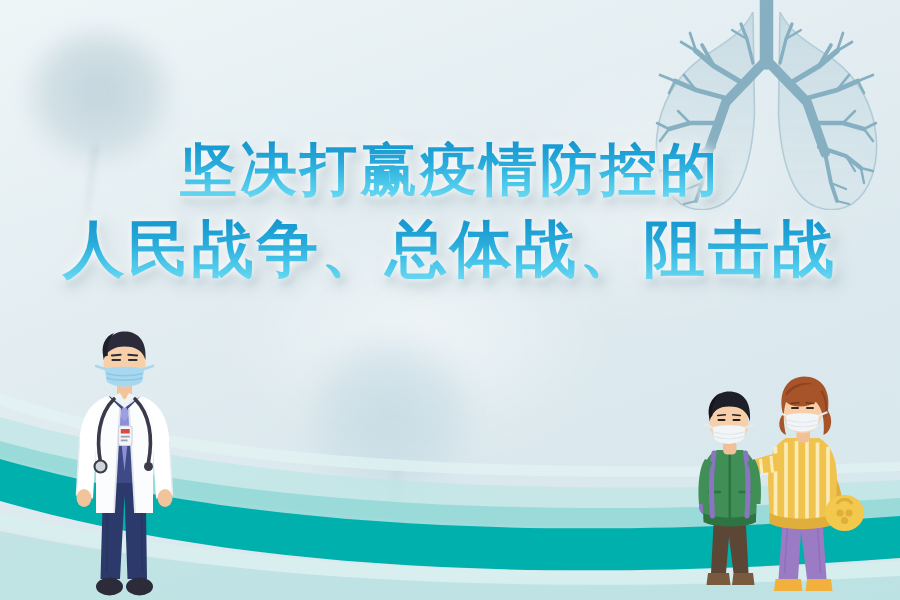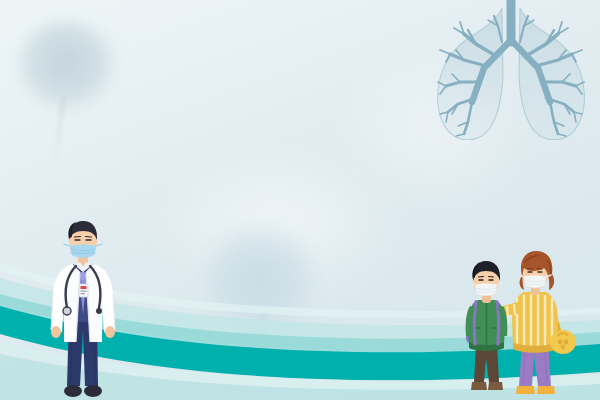--- a/index.html
+++ b/index.html
@@ -202,20 +202,30 @@
 
   <svg class="waves" viewBox="0 0 600 150" preserveAspectRatio="none" aria-hidden="true">
     <path d="M0,28 C120,62 300,86 600,70 L600,96 C300,112 120,88 0,54 Z" fill="#bfe6e5" opacity=".75"></path>
     <path d="M0,44 C130,80 320,100 600,82 L600,104 C320,122 130,102 0,66 Z" fill="#8ed8d6" opacity=".8"></path>
     <path d="M0,56 C140,96 330,114 600,94 L600,122 C330,142 140,124 0,84 Z" fill="#00b0ad"></path>
     <path d="M0,92 C150,126 340,140 600,124 L600,134 C340,150 150,136 0,102 Z" fill="#d7efee" opacity=".85"></path>
     <path d="M0,104 C150,136 340,148 600,134 L600,150 L0,150 Z" fill="#a9dedc" opacity=".55"></path>
     <path d="M0,12 C90,44 250,70 600,58 L600,64 C250,78 90,52 0,20 Z" fill="#e2f3f3" opacity=".7"></path>
   </svg>
 
+  <div class="headline">
+    <div style="position:relative;">
+      <span class="hl-stroke hl-line-1" style="font-size:38px; top:0;">坚决打赢疫情防控的</span>
+      <span class="hl-line hl-line-1">坚决打赢疫情防控的</span>
+    </div>
+    <div style="position:relative; margin-top:14px;">
+      <span class="hl-stroke hl-line-2" style="font-size:41px; top:0;">人民战争、总体战、阻击战</span>
+      <span class="hl-line hl-line-2" style="margin-top:0;">人民战争、总体战、阻击战</span>
+    </div>
+  </div>
 
   <svg class="figure doctor" viewBox="0 0 96 182" aria-hidden="true">
 
     <path d="M33 96 L31 168 L44 168 L47 112 L49 168 L62 168 L61 96 Z" fill="#2b3a6b"></path>
     <path d="M36 100 L35 164" stroke="#24305c" stroke-width="1" opacity=".55"></path>
     <path d="M58 100 L59 164" stroke="#24305c" stroke-width="1" opacity=".55"></path>
 
     <ellipse cx="37" cy="173" rx="9" ry="6" fill="#2b2b3a"></ellipse>
     <ellipse cx="57" cy="173" rx="9" ry="6" fill="#2b2b3a"></ellipse>
 

